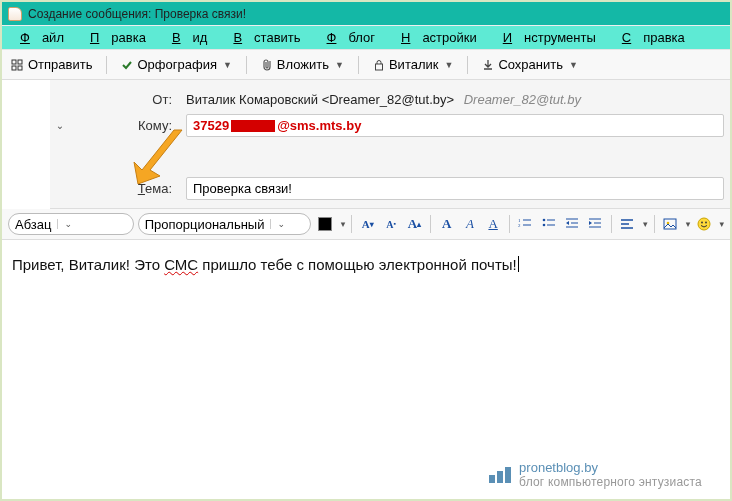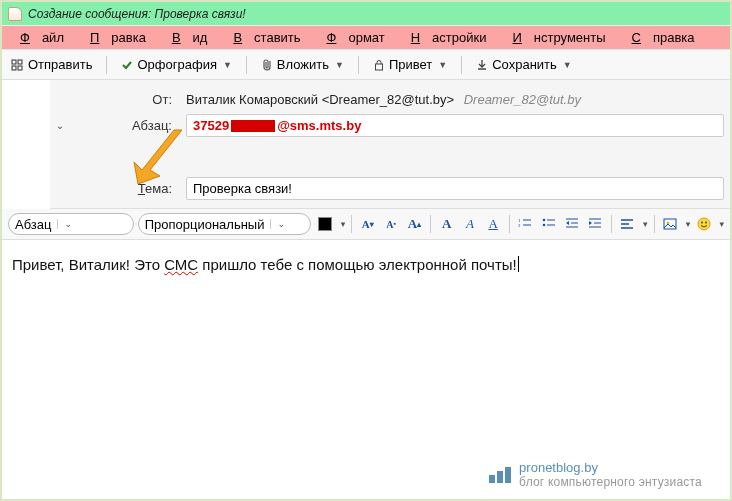--- a/index.html
+++ b/index.html
@@ -1,21 +1,21 @@
 <!DOCTYPE html>
 <html><head>
 <meta charset="utf-8">
 <style>
   * { box-sizing: border-box; margin: 0; padding: 0; }
   body { font-family: "Segoe UI", Tahoma, sans-serif; font-size: 13px; background: #fafdf2; width: 732px; height: 501px; overflow: hidden; position: relative; }
   .frame { border: 2px solid #d9e6c2; width: 732px; height: 501px; background: #fff; position: relative; }
-  .titlebar { display: flex; align-items: center; height: 24px; padding: 0 6px; background: #86efac; border-bottom: 1px solid #eee; font-style: italic; }
+  .titlebar { display: flex; align-items: center; height: 24px; padding: 0 6px; background: #14b8a6; border-bottom: 1px solid #eee; }
   .app-icon { width: 14px; height: 14px; border: 1px solid #d4a06a; border-radius: 2px 6px 2px 2px; background: linear-gradient(#fff,#f7e9dc); margin-right: 6px; }
   .title { font-size: 12px; color: #222; }
-  .menubar { display: flex; gap: 2px; padding: 2px 6px; border-bottom: 1px solid #e5e5e5; background: #fca5a5; }
+  .menubar { display: flex; gap: 2px; padding: 2px 6px; border-bottom: 1px solid #e5e5e5; background: #5eead4; }
   .menubar span { padding: 2px 6px; cursor: default; }
   .mkey { text-decoration: underline; }
   .toolbar { display: flex; align-items: center; padding: 4px 2px; gap: 4px; border-bottom: 1px solid #ddd; background: #f8f8f8; }
   .tbtn { display: inline-flex; align-items: center; gap: 4px; padding: 3px 6px; border-radius: 3px; cursor: default; }
   .tsep { width: 1px; height: 18px; background: #ccc; margin: 0 4px; }
   .dd { font-size: 9px; color: #555; padding-left: 2px; }
   .icon { display: inline-flex; align-items: center; justify-content: center; }
   .headers { background: #f5f5f5; border-bottom: 1px solid #ddd; padding: 6px 0; margin-left: 48px; }
   .hrow { display: flex; align-items: center; min-height: 26px; }
   .hlabel { width: 110px; text-align: right; padding-right: 8px; color: #333; }
@@ -47,21 +47,21 @@
   <div class="titlebar">
     <div class="app-icon"></div>
     <div class="title">Создание сообщения: Проверка связи!</div>
   </div>
 
   <div class="menubar">
     <span><span class="mkey">Ф</span><span>айл</span></span>
     <span><span class="mkey">П</span><span>равка</span></span>
     <span><span class="mkey">В</span><span>ид</span></span>
     <span><span class="mkey">В</span><span>ставить</span></span>
-    <span><span class="mkey">Ф</span><span>ормат</span></span>
+    <span><span class="mkey">Ф</span><span>блог</span></span>
     <span><span class="mkey">Н</span><span>астройки</span></span>
     <span><span class="mkey">И</span><span>нструменты</span></span>
     <span><span class="mkey">С</span><span>правка</span></span>
   </div>
 
   <div class="toolbar">
     <div class="tbtn">
       <span class="icon">
         <svg width="14" height="14" viewBox="0 0 14 14">
             <rect x="2" y="2" width="4" height="4" fill="none" stroke="#333"></rect>
@@ -93,21 +93,21 @@
       <span class="dd">▼</span>
     </div>
     <div class="tsep"></div>
     <div class="tbtn">
       <span class="icon">
         <svg width="12" height="12" viewBox="0 0 12 12">
             <rect x="2.5" y="5" width="7" height="6" fill="none" stroke="#444"></rect>
             <path d="M4 5V3.5a2 2 0 0 1 4 0V5" fill="none" stroke="#444"></path>
           </svg>
       </span>
-      <span>Привет</span>
+      <span>Виталик</span>
       <span class="dd">▼</span>
     </div>
     <div class="tsep"></div>
     <div class="tbtn">
       <span class="icon">
         <svg width="12" height="12" viewBox="0 0 12 12">
             <path d="M6 1v7M3 5l3 3 3-3M2 10h8" fill="none" stroke="#444" stroke-width="1.3"></path>
           </svg>
       </span>
       <span>Сохранить</span>
@@ -119,21 +119,21 @@
     <div class="hrow">
       <div class="expand"></div>
       <div class="hlabel">От:</div>
       <div class="hval">
         <span class="from-main">Виталик Комаровский &lt;Dreamer_82@tut.by&gt;</span>
         <span class="from-extra">Dreamer_82@tut.by</span>
       </div>
     </div>
     <div class="hrow">
       <div class="expand">⌄</div>
-      <div class="hlabel">Абзац:</div>
+      <div class="hlabel">Кому:</div>
       <div class="hval">
         <div class="to-field">
           <span>37529</span>
             <span class="to-hidden"></span>
             <span>@sms.mts.by</span>
         </div>
       </div>
     </div>
     <div class="hrow" style="height:36px;"></div>
     <div class="hrow">

